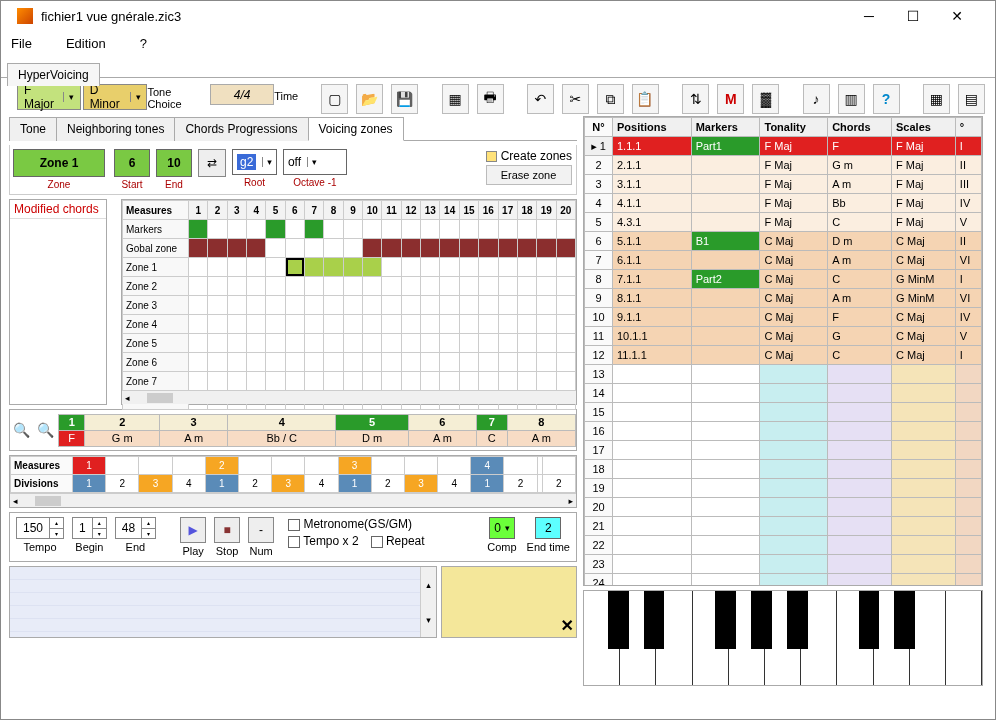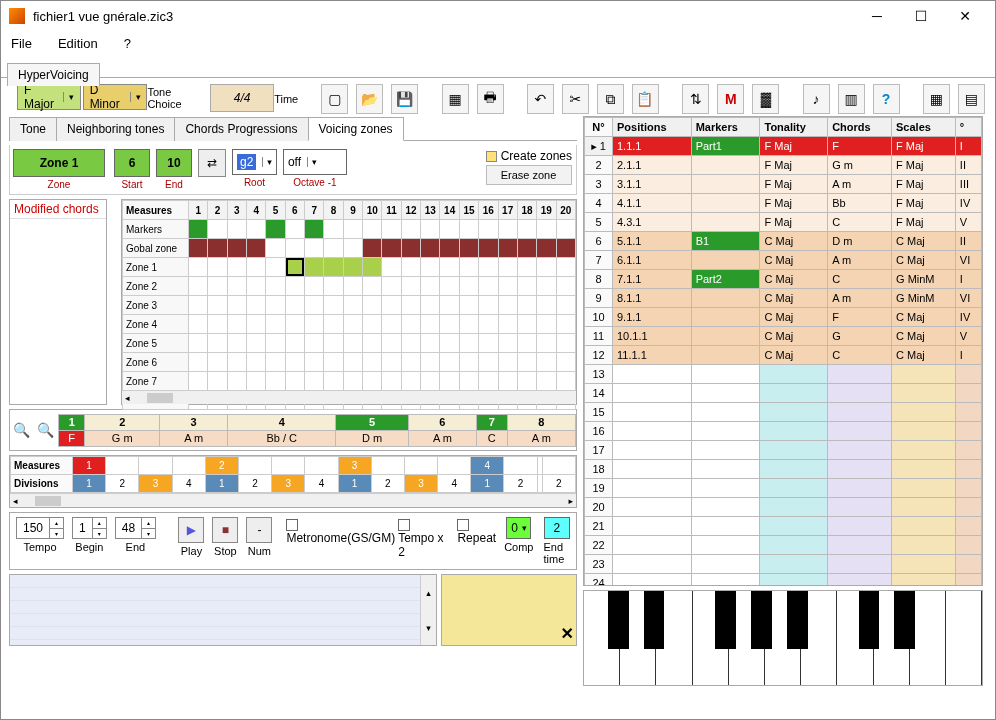--- a/index.html
+++ b/index.html
@@ -1,41 +1,41 @@
 <!DOCTYPE html>
 <html><head>
 <meta charset="utf-8">
 <style>
 * { box-sizing: border-box; margin: 0; padding: 0; font-family: "Segoe UI", Tahoma, sans-serif; font-size: 12px; }
 body { background: #fff; width: 996px; height: 720px; overflow: hidden; border: 1px solid #888; }
 
 
-.titlebar { height: 30px; background: #fff; display: flex; align-items: center; padding: 0 8px; }
+.titlebar { height: 30px; background: #fff; display: flex; align-items: center; padding: 0 16px; }
 .titlebar .app-icon { width: 16px; height: 16px; background: linear-gradient(135deg,#ff8c00,#cc4400); margin-right: 8px; }
 .titlebar .title { flex: 1; font-size: 13px; }
 .titlebar .winbtn { width: 44px; height: 30px; display: flex; align-items: center; justify-content: center; font-size: 14px; }
 
 
-.menubar { height: 24px; display: flex; align-items: center; padding: 0 10px; gap: 26px; }
+.menubar { height: 24px; display: flex; align-items: center; padding: 0 10px; gap: 34px; }
 .menubar span { font-size: 13px; }
 
 
 .apptab { padding: 4px 10px; border: 1px solid #aaa; border-bottom: none; display: inline-block; margin-left: 6px; background: #f6f6f6; font-size: 12px; position: relative; top: 8px; }
 .apptab-border { border-bottom: 1px solid #aaa; height: 1px; margin-top: -1px; }
 
 
 .toolbar1 { display: flex; align-items: flex-start; gap: 8px; padding: 6px 10px 2px 16px; }
 .keysel { display: flex; align-items: center; }
 .keysel .combos { display: flex; gap: 2px; }
 .combo { height: 26px; border: 1px solid #888; display: flex; align-items: center; padding: 0 6px; background: #fff; }
 .combo.lime { background: #c3e27d; }
 .combo.gold { background: #e8cf6b; justify-content: flex-end; }
 .combo .arrow { margin-left: 6px; border-left: 1px solid #888; padding-left: 5px; font-size: 9px; }
 .lbl { font-size: 11px; margin-top: 2px; }
-.timesig { width: 64px; height: 28px; background: #f0e0c0; border: 1px solid #aaa; display: flex; align-items: center; justify-content: center; font-style: italic; font-size: 13px; }
+.timesig { width: 64px; height: 21px; background: #f0e0c0; border: 1px solid #aaa; display: flex; align-items: center; justify-content: center; font-style: italic; font-size: 13px; }
 .tbtn { width: 30px; height: 30px; border: 1px solid #bbb; background: #f5f5f5; display: flex; align-items: center; justify-content: center; font-size: 14px; }
 .sep { width: 8px; }
 
 
 .cols { display: flex; gap: 6px; padding: 0 8px; }
 .leftcol { width: 568px; display: flex; flex-direction: column; gap: 4px; }
 .rightcol { width: 400px; display: flex; flex-direction: column; gap: 4px; }
 
 
 .tabs2 { display: flex; border-bottom: 1px solid #aaa; }
@@ -657,21 +657,21 @@
       <div class="tcol">
           <div class="play" style="color:#833">■</div>
           <div class="lbl">Stop</div>
         </div>
       <div class="tcol">
           <div class="play">
             <span>-</span>
           </div>
           <div class="lbl">Num</div>
         </div>
-      <div style="display:flex;flex-direction:row;gap:3px;margin-left:6px">
+      <div style="display:flex;flex-direction:column;gap:3px;margin-left:6px">
         <div><span class="cb"></span> <span>Metronome(GS/GM)</span></div>
         <div style="display:flex;gap:12px">
           <div><span class="cb"></span> <span>Tempo x 2</span></div>
           <div><span class="cb"></span> <span>Repeat</span></div>
         </div>
       </div>
       <div style="margin-left:auto;display:flex;gap:10px">
         <div class="tcol">
             <div class="comp">
               <span>0</span>

